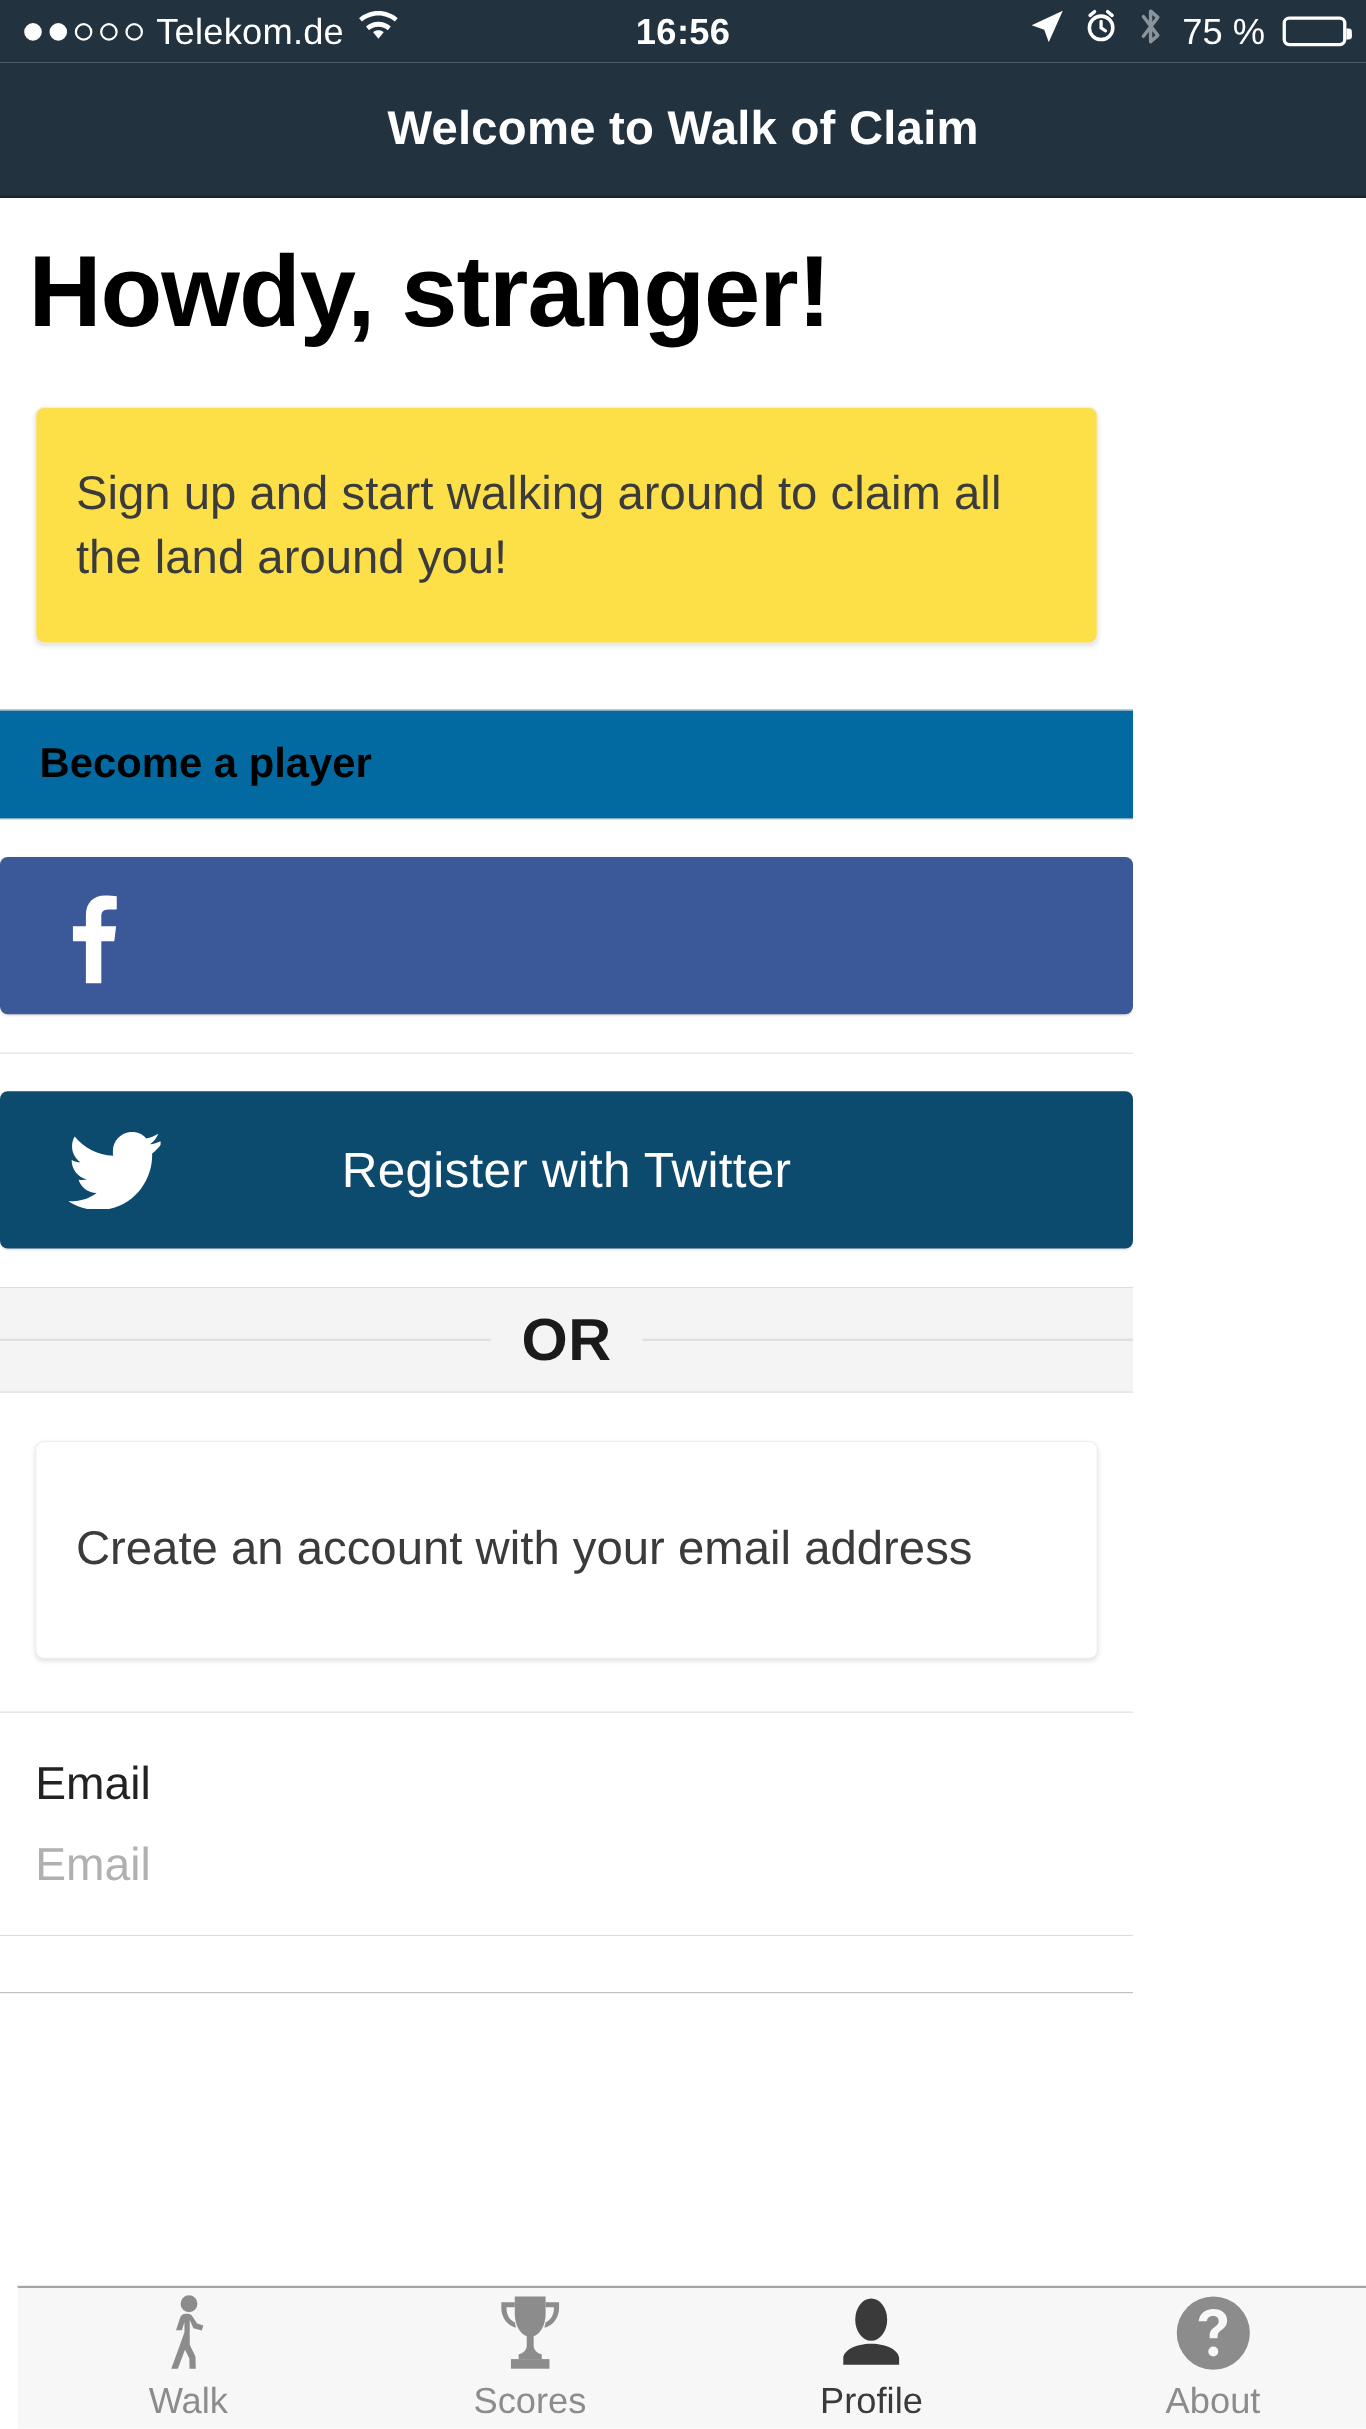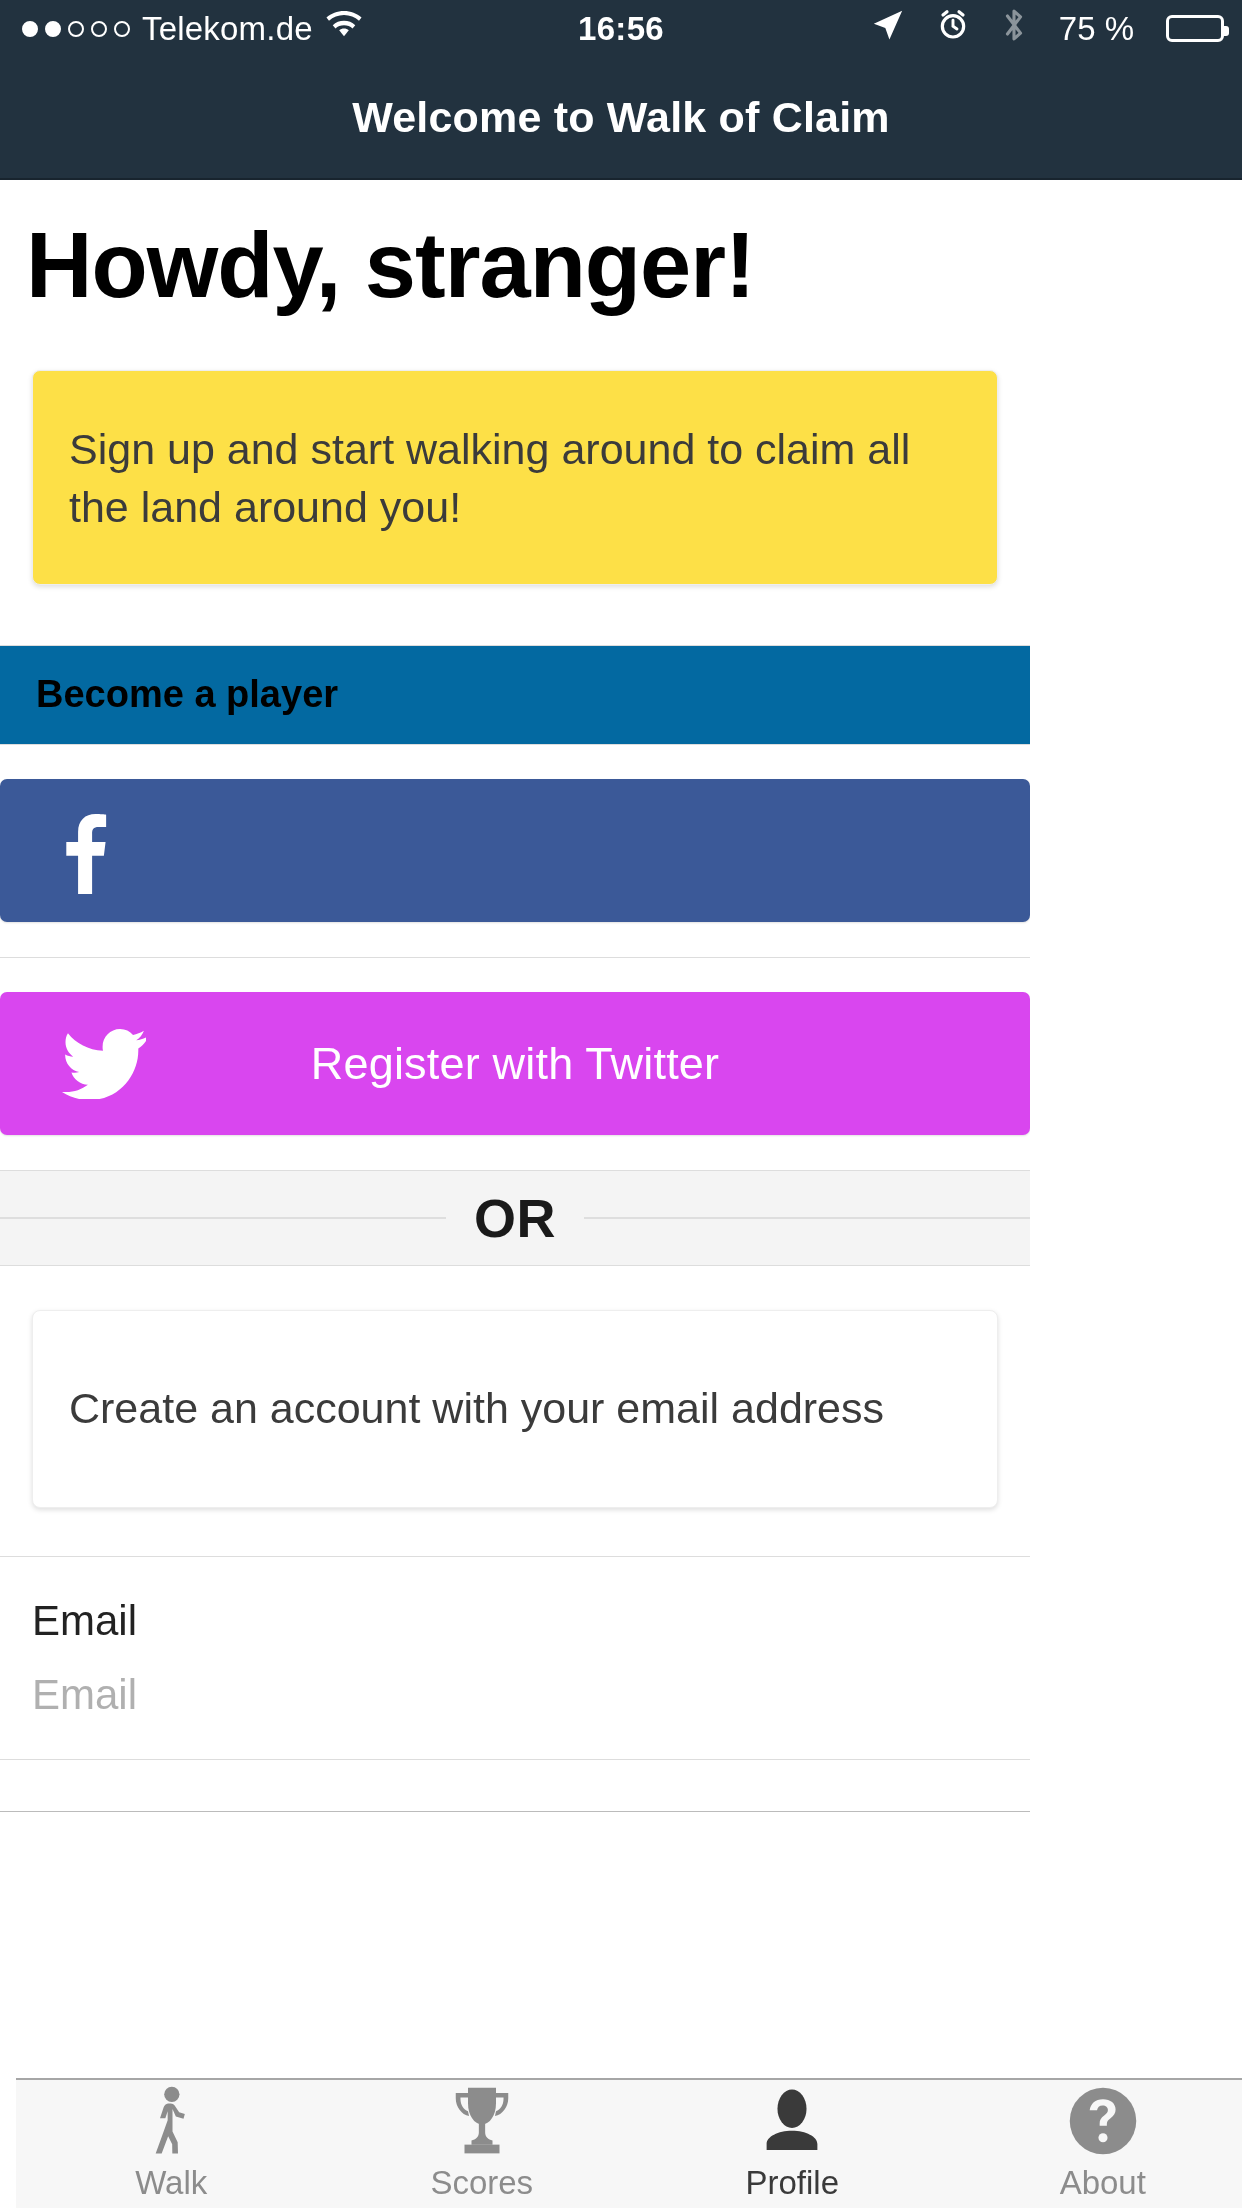--- a/index.html
+++ b/index.html
@@ -51,21 +51,21 @@
     text-align: center;
     font-size: 33px;
     font-weight: bold;
     letter-spacing: 0.3px;
   }
   .sb-right {
     position: absolute;
     right: 18px;
     display: flex;
     align-items: center;
-    gap: 32px;
+    gap: 16px;
   }
   .battery-pct { font-size: 33px; }
   .battery {
     position: relative;
     width: 58px; height: 27px;
     border: 3px solid #ffffff;
     border-radius: 6px;
     padding: 2px;
   }
   .battery::after {
@@ -165,21 +165,21 @@
     width: 1146px;
     height: 143px;
     border-radius: 7px;
     display: flex;
     align-items: center;
     justify-content: center;
     box-shadow: 0 1px 2px rgba(0,0,0,0.12);
     cursor: pointer;
   }
   .social-btn.facebook { background: #3b5998; }
-  .social-btn.twitter  { background: #d946ef; }
+  .social-btn.twitter  { background: #0c4a6e; }
   .social-btn .glyph {
     position: absolute;
     left: 62px;
     top: 50%;
     transform: translateY(-50%);
     display: flex;
     align-items: center;
   }
   .social-btn .btn-label {
     color: #ffffff;

